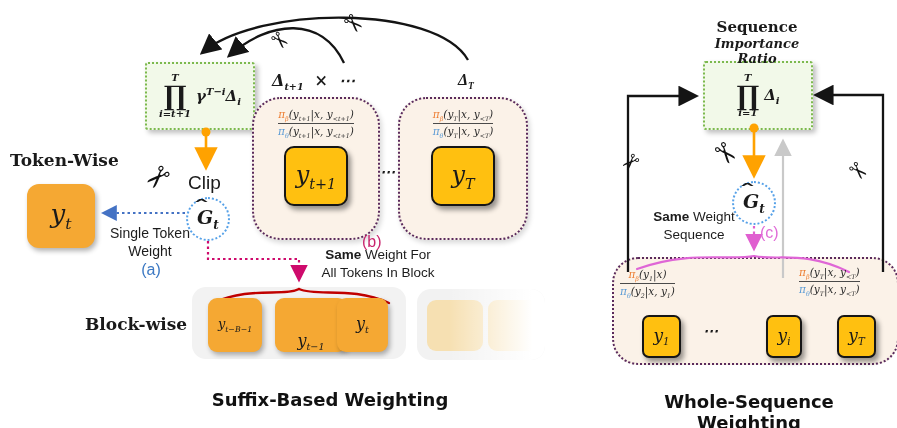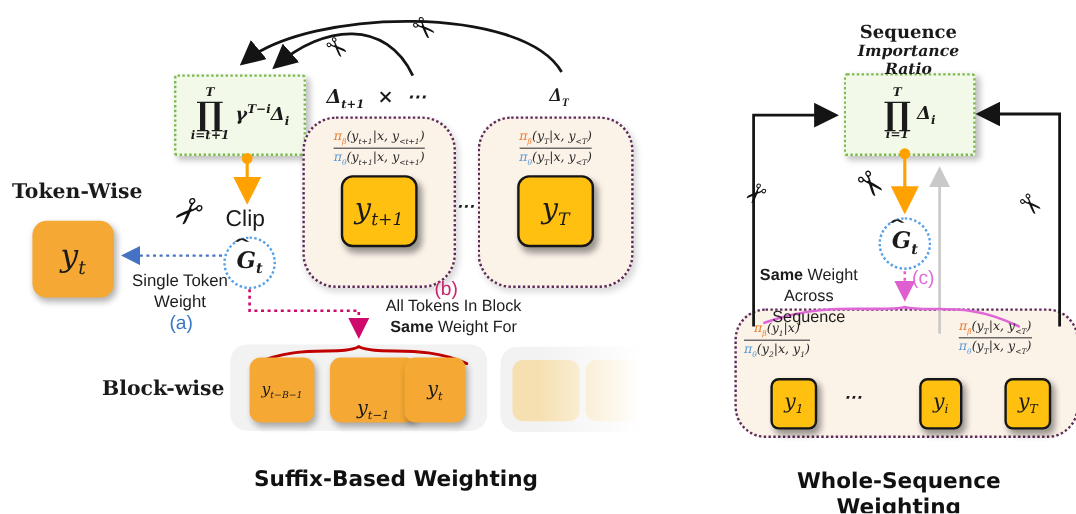--- a/index.html
+++ b/index.html
@@ -131,22 +131,22 @@
       <div class="den"><span style="color: rgb(91, 155, 213);">π<sub>θ</sub></span><span>(y<sub>T</sub></span><span>|x, y<sub>&lt;T</sub></span><span>)</span></div>
     </div>
     <div class="tokbig" style="width:60px;height:56px;margin-top:7px;font-size:24px;">
         <span>y<sub>T</sub></span>
       </div>
   </div>
 
   <div class="abs z3" style="left:362px;top:233px;font-size:16px;color:#C9256E;">(b)</div>
 
   <div class="abs note" style="left:303px;top:246px;width:150px;">
+    <div><b>Same</b><span> Weight For</span></div>
     <div>All Tokens In Block</div>
-    <div><b>Same</b><span> Weight For</span></div>
   </div>
 
   <span class="abs scissors" style="left:146px;top:163px;font-size:30px;transform:scaleX(-1) rotate(45deg);">✂</span>
   <div class="abs z3" style="left:188px;top:172px;font-size:19px;">Clip</div>
 
   <div class="abs gcirc" style="left:186px;top:197px;width:44px;height:44px;">
     <span class="ghat"><span class="hat">ˆ</span><span><span>G<sub>t</sub></span></span></span>
   </div>
 
   <div class="abs heading" style="left:10px;top:150px;">Token-Wise</div>
@@ -197,23 +197,22 @@
   </div>
 
   <span class="abs scissors" style="left:622px;top:152px;font-size:22px;transform:scaleX(-1) rotate(45deg);">✂</span>
   <span class="abs scissors" style="left:713px;top:140px;font-size:28px;transform:rotate(50deg);">✂</span>
   <span class="abs scissors" style="left:848px;top:160px;font-size:23px;transform:rotate(45deg);">✂</span>
 
   <div class="abs gcirc" style="left:732px;top:181px;width:44px;height:44px;">
     <span class="ghat"><span class="hat">ˆ</span><span><span>G<sub>t</sub></span></span></span>
   </div>
 
-  <div class="abs note" style="left:630px;top:208px;width:88px;margin-top:12px;">
+  <div class="abs note" style="left:650px;top:208px;width:88px;">
     <div><b>Same</b><span> Weight</span></div>
-    <div>Across</div>
     <div>Sequence</div>
   </div>
 
   <div class="abs z3" style="left:760px;top:224px;font-size:16px;color:#E06BD8;">(c)</div>
 
   <div class="abs dotbox-bg" style="left:612px;top:257px;width:283px;height:104px;"></div>
 
   <div class="abs frac" style="left:620px;top:268px;">
     <div class="num"><span style="color: rgb(237, 125, 49);">π<sub>β</sub></span><span>(y<sub>1</sub></span><span>|x)</span></div>
     <div class="den"><span style="color: rgb(91, 155, 213);">π<sub>θ</sub></span><span>(y<sub>2</sub></span><span>|x, y<sub>1</sub></span><span>)</span></div>

